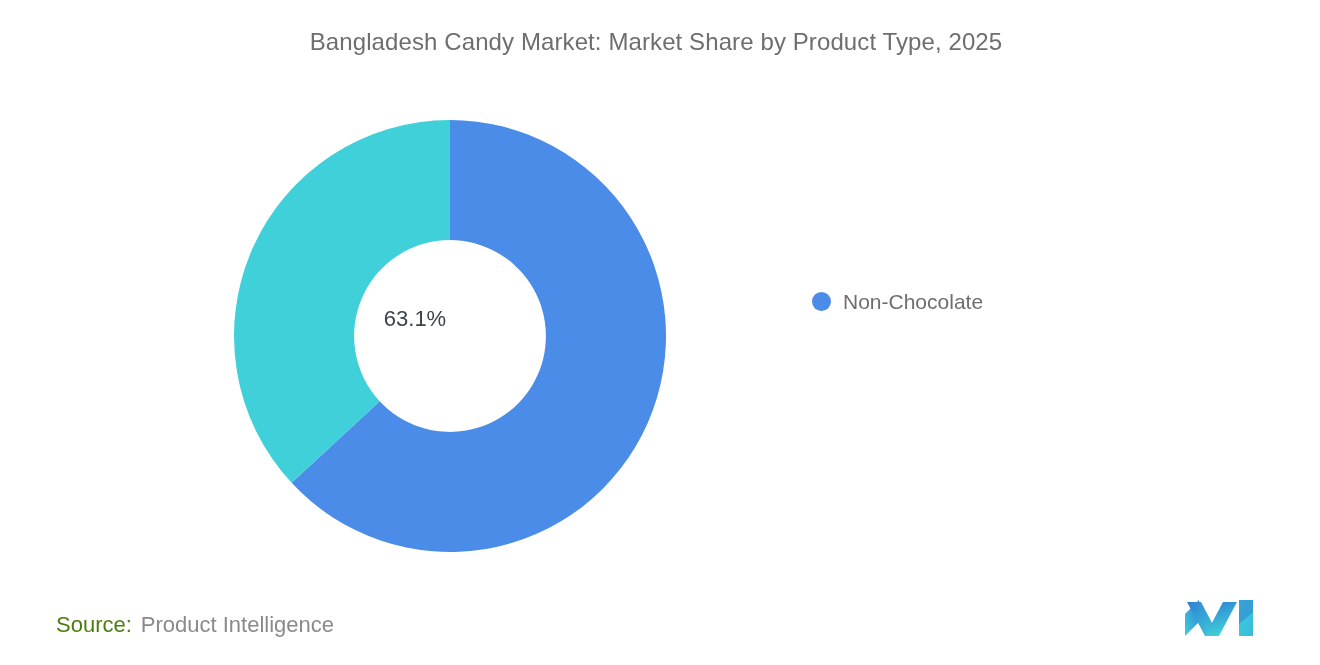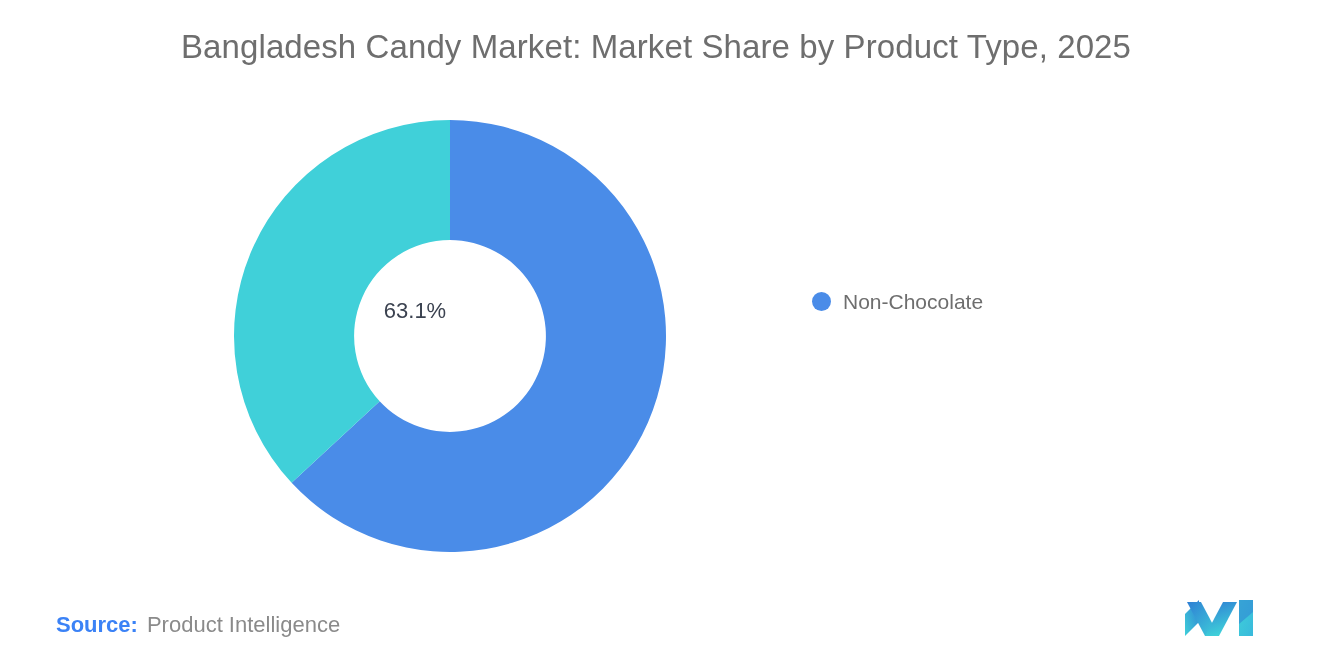--- a/index.html
+++ b/index.html
@@ -16,21 +16,21 @@
     -webkit-font-smoothing: antialiased;
   }
 
   
   .chart-title {
     position: absolute;
     left: 0;
     top: 28px;
     width: 1312px;
     text-align: center;
-    font-size: 33px;
+    font-size: 24px;
     font-weight: 400;
     color: #6e6e6e;
     letter-spacing: 0.1px;
     white-space: nowrap;
   }
 
   
   .donut-wrap {
     position: absolute;
     left: 234px;
@@ -40,21 +40,21 @@
   }
   .donut-svg {
     display: block;
     width: 432px;
     height: 432px;
     overflow: visible;
   }
   .slice-label {
     position: absolute;
     left: 126px;
-    top: 178px;
+    top: 186px;
     width: 110px;
     text-align: center;
     font-size: 22px;
     font-weight: 400;
     color: #3b4250;
     pointer-events: none;
   }
 
   
   .legend {
@@ -85,22 +85,22 @@
   
   .source-line {
     position: absolute;
     left: 56px;
     top: 612px;
     display: flex;
     align-items: baseline;
     font-size: 22px;
   }
   .source-key {
-    font-weight: 700;
-    color: #3b82f6;
+    font-weight: 400;
+    color: #4d7c0f;
   }
   .source-val {
     margin-left: 9px;
     font-weight: 400;
     color: #8a8a8a;
   }
 
   .brand-logo {
     position: absolute;
     left: 1183px;

